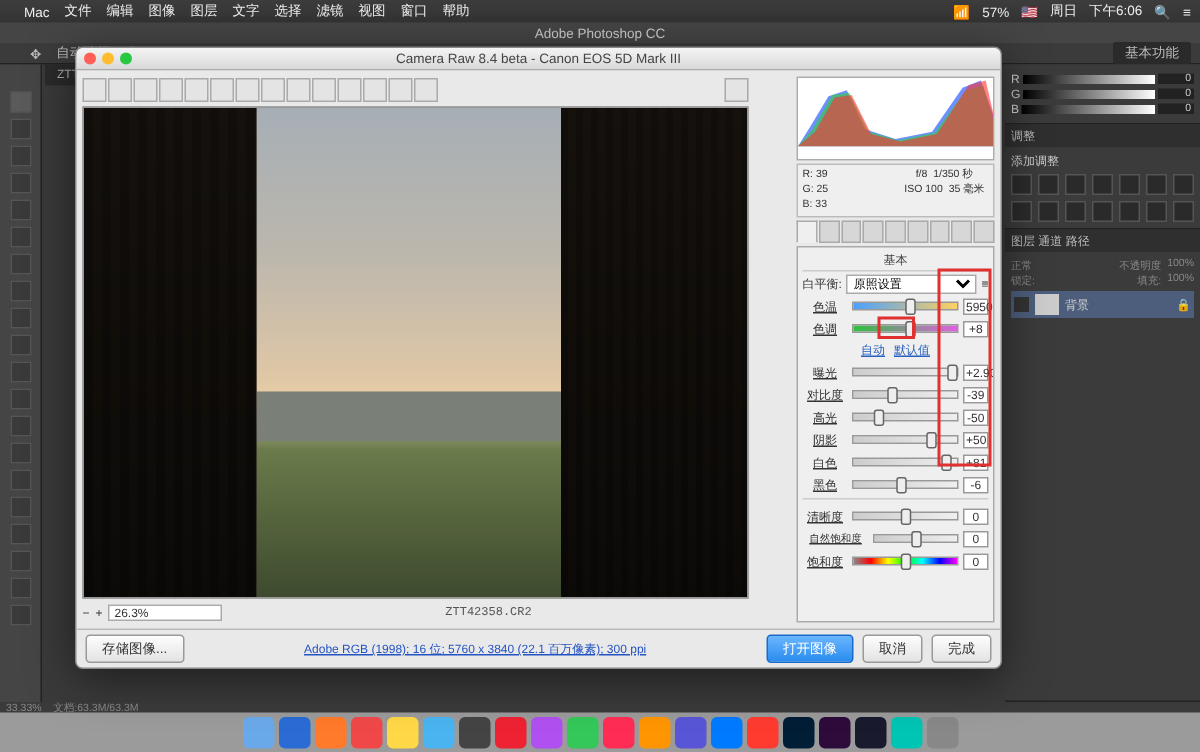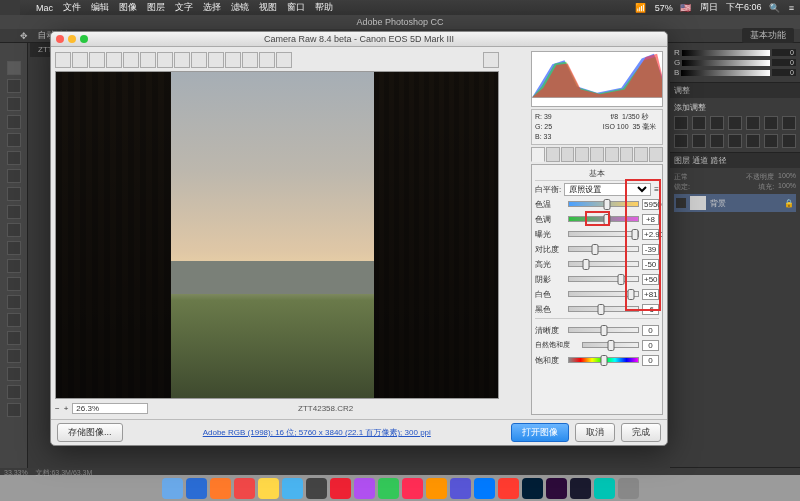--- a/index.html
+++ b/index.html
@@ -1,18 +1,18 @@
 <!DOCTYPE html>
 <html><head>
 <meta charset="utf-8">
 <style>
   * { margin:0; padding:0; box-sizing:border-box; font-family: "Helvetica Neue", Arial, sans-serif; }
   body { width:800px; height:501px; background:#3a3a3a; overflow:hidden; position:relative; font-size:9px; color:#ccc; }
   
-  .menubar { position:absolute; top:0; left:0; right:0; height:15px; background:linear-gradient(#3d3d3d,#333); display:flex; align-items:center; padding:0 6px; color:#eee; font-size:9px; gap:10px;margin-left:20px; }
+  .menubar { position:absolute; top:0; left:0; right:0; height:15px; background:linear-gradient(#3d3d3d,#333); display:flex; align-items:center; padding:0 6px; color:#eee; font-size:9px; gap:10px; }
   .menubar .right { margin-left:auto; display:flex; gap:8px; align-items:center; }
   
   .ps-top { position:absolute; top:15px; left:0; right:0; height:14px; background:#454545; color:#ccc; font-size:9px; text-align:center; line-height:14px; }
   .ps-opt { position:absolute; top:29px; left:0; right:0; height:14px; background:#3b3b3b; border-bottom:1px solid #222; display:flex; align-items:center; gap:10px; padding-left:20px; font-size:9px; color:#bbb; }
   .ps-opt .tag { margin-left:auto; margin-right:6px; background:#2a2a2a; padding:1px 8px; border-radius:2px; }
   .ps-tab { position:absolute; top:43px; left:30px; height:14px; background:#2a2a2a; padding:0 8px; font-size:8px; line-height:14px; color:#aaa; border-right:1px solid #555;}
   .ps-left { position:absolute; top:43px; left:0; width:28px; bottom:33px; background:#454545; border-right:1px solid #222; display:flex; flex-direction:column; align-items:center; padding-top:18px; gap:4px; }
   .ps-left .tool { width:14px; height:14px; background:#3a3a3a; border:1px solid #555; }
   .ps-left .tool.active { background:#5a5a5a; }
   .ps-right { position:absolute; top:43px; right:0; width:130px; bottom:33px; background:#3b3b3b; display:flex; flex-direction:column; font-size:8px; }
@@ -39,35 +39,35 @@
   .acr-left { flex:1; display:flex; flex-direction:column; }
   .acr-tools { height:18px; display:flex; gap:1px; align-items:center; }
   .acr-tools .t { width:16px; height:16px; background:#e4e4e4; border:1px solid #aaa; }
   .acr-preview { flex:1; border:1px solid #999; background:#6b6b6b; margin-top:2px; position:relative; overflow:hidden; }
   .acr-preview .sky { position:absolute; inset:0; background:linear-gradient(#a6aeb5 0%, #bcb7ad 30%, #dfc7a6 55%, #e8cfa5 60%, #b8b8a0 62%, #6a7a4a 70%, #3e4a2e 100%); }
   .acr-preview .bldg-l { position:absolute; left:0; top:0; bottom:-5px; width:26%; background:repeating-linear-gradient(90deg,#3a3530 0 6px,#4a4238 6px 12px),linear-gradient(#4a4238,#2a2622); background-blend-mode:multiply; }
   .acr-preview .bldg-r { position:absolute; right:0; top:0; bottom:-5px; width:28%; background:repeating-linear-gradient(90deg,#3a3530 0 5px,#4a4238 5px 10px),linear-gradient(#4a4238,#2a2622); background-blend-mode:multiply; }
   .acr-preview .skyline { position:absolute; left:26%; right:28%; bottom:32%; height:10%; background:#7a8078; }
   .acr-pbar { height:14px; display:flex; align-items:center; gap:4px; margin-top:2px; font-size:8px; }
   .acr-pbar .zoom { width:76px; border:1px solid #aaa; background:#fff; padding:0 3px; }
-  .acr-pbar .fname { flex:1; text-align:center; color:#555; }
+  .acr-pbar .fname { flex:1; text-align:center; color:#555;font-family:Liberation Mono, monospace; }
   .acr-rt { width:160px; display:flex; flex-direction:column; gap:2px;padding-left:28px; }
   .hist { height:56px; border:1px solid #aaa; background:#fff; position:relative; overflow:hidden; }
   .hist svg { position:absolute; inset:0; }
   .readout { display:flex; border:1px solid #bbb; background:#efefef; font-size:7px; }
   .readout .col { flex:1; padding:2px 3px; line-height:10px; }
   .tabstrip { display:flex; gap:1px; }
   .tabstrip .tb { width:17px; height:15px; background:#d7d7d7; border:1px solid #aaa; }
   .tabstrip .tb.active { background:#efefef; border-bottom:1px solid #efefef; }
   .panel-body { border:1px solid #aaa; background:#efefef; flex:1; padding:3px; display:flex; flex-direction:column; gap:1px; overflow:hidden; }
   .panel-body .ttl { text-align:center; font-size:8px; color:#444; border-bottom:1px solid #ccc; padding-bottom:1px; margin-bottom:1px;}
   .wb-row { display:flex; align-items:center; gap:3px; font-size:8px; }
   .wb-row select { flex:1; font-size:8px; border:1px solid #aaa; background:#fff; }
   .slider-row { display:flex; align-items:center; gap:3px; height:14px; }
-  .slider-row .lab { width:30px; font-size:8px; color:#333; text-align:left; }
+  .slider-row .lab { width:30px; font-size:8px; color:#333; text-align:center;text-decoration:underline; }
   .slider-row .track { flex:1; height:6px; border:1px solid #999; position:relative; background:linear-gradient(90deg,#ccc,#eee); }
   .slider-row .track.temp { background:linear-gradient(90deg,#4aa0ff,#ffd060); }
   .slider-row .track.tint { background:linear-gradient(90deg,#30c040,#e060e0); }
   .slider-row .handle { position:absolute; top:-3px; width:7px; height:11px; background:#eee; border:1px solid #666; border-radius:2px; transform:translateX(-50%); }
   .slider-row .val { width:17px; font-size:8px; border:1px solid #999; background:#fff; text-align:center; padding:0 1px; }
   .auto-row { display:flex; justify-content:center; gap:6px; font-size:8px; margin:1px 0;}
   .auto-row .lnk { color:#2a60c0; text-decoration:underline; cursor:pointer; }
   .hl-red { position:absolute; border:2px solid #e03030; pointer-events:none; }
   .acr-foot { height:26px; border-top:1px solid #bbb; display:flex; align-items:center; padding:0 6px; gap:6px; font-size:9px; }
   .acr-foot .btn { border:1px solid #999; background:linear-gradient(#fdfdfd,#e3e3e3); padding:2px 10px; border-radius:3px; cursor:pointer; }
@@ -310,20 +310,24 @@
             </div>
             <div class="val">5950</div>
           </div>
         <div class="slider-row">
             <div class="lab">色调</div>
             <div class="track tint">
               <div class="handle" style="left:55%"></div>
             </div>
             <div class="val">+8</div>
           </div>
+        <div class="auto-row">
+            <span class="lnk">自动</span>
+            <span class="lnk">默认值</span>
+          </div>
         <div class="slider-row">
             <div class="lab">曝光</div>
             <div class="track">
               <div class="handle" style="left:95%"></div>
             </div>
             <div class="val">+2.90</div>
           </div>
         <div class="slider-row">
             <div class="lab">对比度</div>
             <div class="track">

